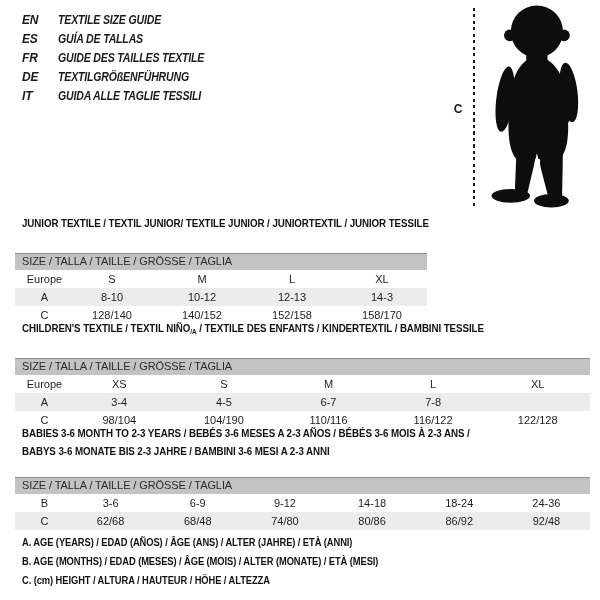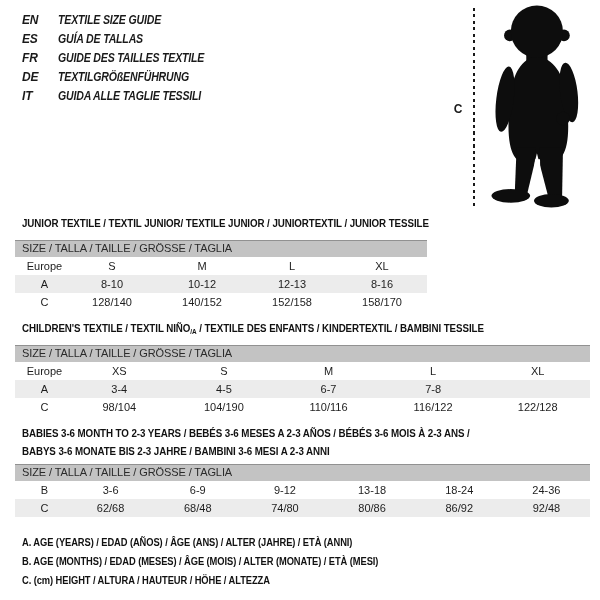--- a/index.html
+++ b/index.html
@@ -24,21 +24,21 @@
   .height-label { left:450px; top:102px; width:16px; text-align:center;
     font-weight:bold; font-size:12px; }
   .toddler { left:476px; top:2px; }
 
   
   .sec-title { font-weight:bold; font-size:11.5px; white-space:nowrap;
     letter-spacing:-0.1px; transform:scaleX(0.85); transform-origin:0 0; color:#111; }
   .sub { font-size:7.5px; vertical-align:-2px; }
 
   
-  .size-table { position:absolute; left:15px; font-size:11px; color:#1d1d1d; }
+  .size-table { position:absolute; left:15px; font-size:11px; color:#1d1d1d;margin-top:13px; }
   .size-table.junior { width:412px; }
   .size-table.children, .size-table.babies { width:575px; }
   .band { height:17px; line-height:15px; background:#c3c3c3;
     border-top:1px solid #919191; padding-left:7px; color:#2a2a2a;
     letter-spacing:-0.1px; }
   .trow { display:grid; height:18px; line-height:18px; }
   .junior .trow   { grid-template-columns:52px repeat(4,1fr); }
   .children .trow { grid-template-columns:52px repeat(5,1fr); }
   .babies .trow   { grid-template-columns:52px repeat(6,1fr); }
   .lbl  { padding-left:7px; text-align:center; }
@@ -107,21 +107,21 @@
     <span class="cell">S</span>
     <span class="cell">M</span>
     <span class="cell">L</span>
     <span class="cell">XL</span>
   </div>
   <div class="trow shaded">
     <span class="lbl">A</span>
     <span class="cell">8-10</span>
     <span class="cell">10-12</span>
     <span class="cell">12-13</span>
-    <span class="cell">8-16</span>
+    <span class="cell">14-3</span>
   </div>
   <div class="trow">
     <span class="lbl">C</span>
     <span class="cell">128/140</span>
     <span class="cell">140/152</span>
     <span class="cell">152/158</span>
     <span class="cell">158/170</span>
   </div>
 </div>
 
@@ -161,21 +161,21 @@
 <div class="abs sec-title" style="left:22px; top:445px;">
   <span>BABYS 3-6 MONATE BIS 2-3 JAHRE / BAMBINI 3-6 MESI A 2-3 ANNI</span>
 </div>
 <div class="size-table babies" style="top:464px;">
   <div class="band">SIZE / TALLA / TAILLE / GRÖSSE / TAGLIA</div>
   <div class="trow">
     <span class="lbl">B</span>
     <span class="cell">3-6</span>
     <span class="cell">6-9</span>
     <span class="cell">9-12</span>
-    <span class="cell">13-18</span>
+    <span class="cell">14-18</span>
     <span class="cell">18-24</span>
     <span class="cell">24-36</span>
   </div>
   <div class="trow shaded">
     <span class="lbl">C</span>
     <span class="cell">62/68</span>
     <span class="cell">68/48</span>
     <span class="cell">74/80</span>
     <span class="cell">80/86</span>
     <span class="cell">86/92</span>

